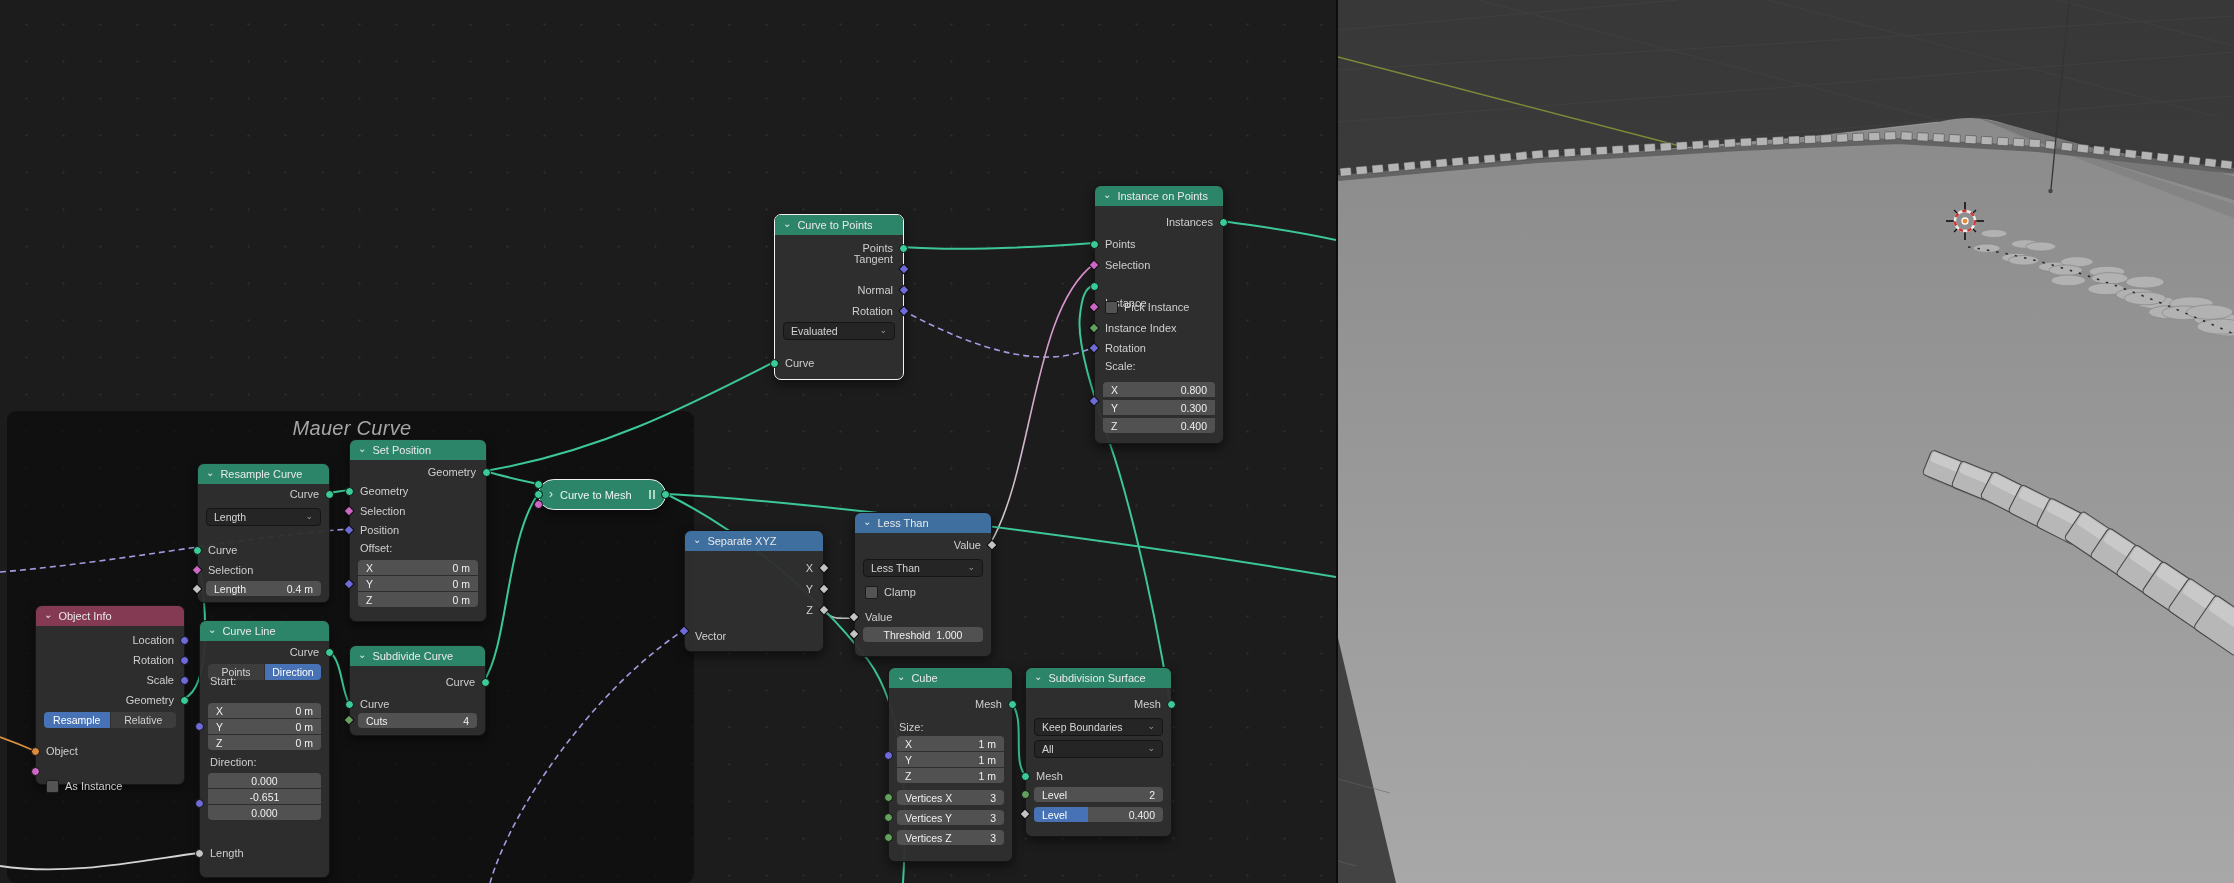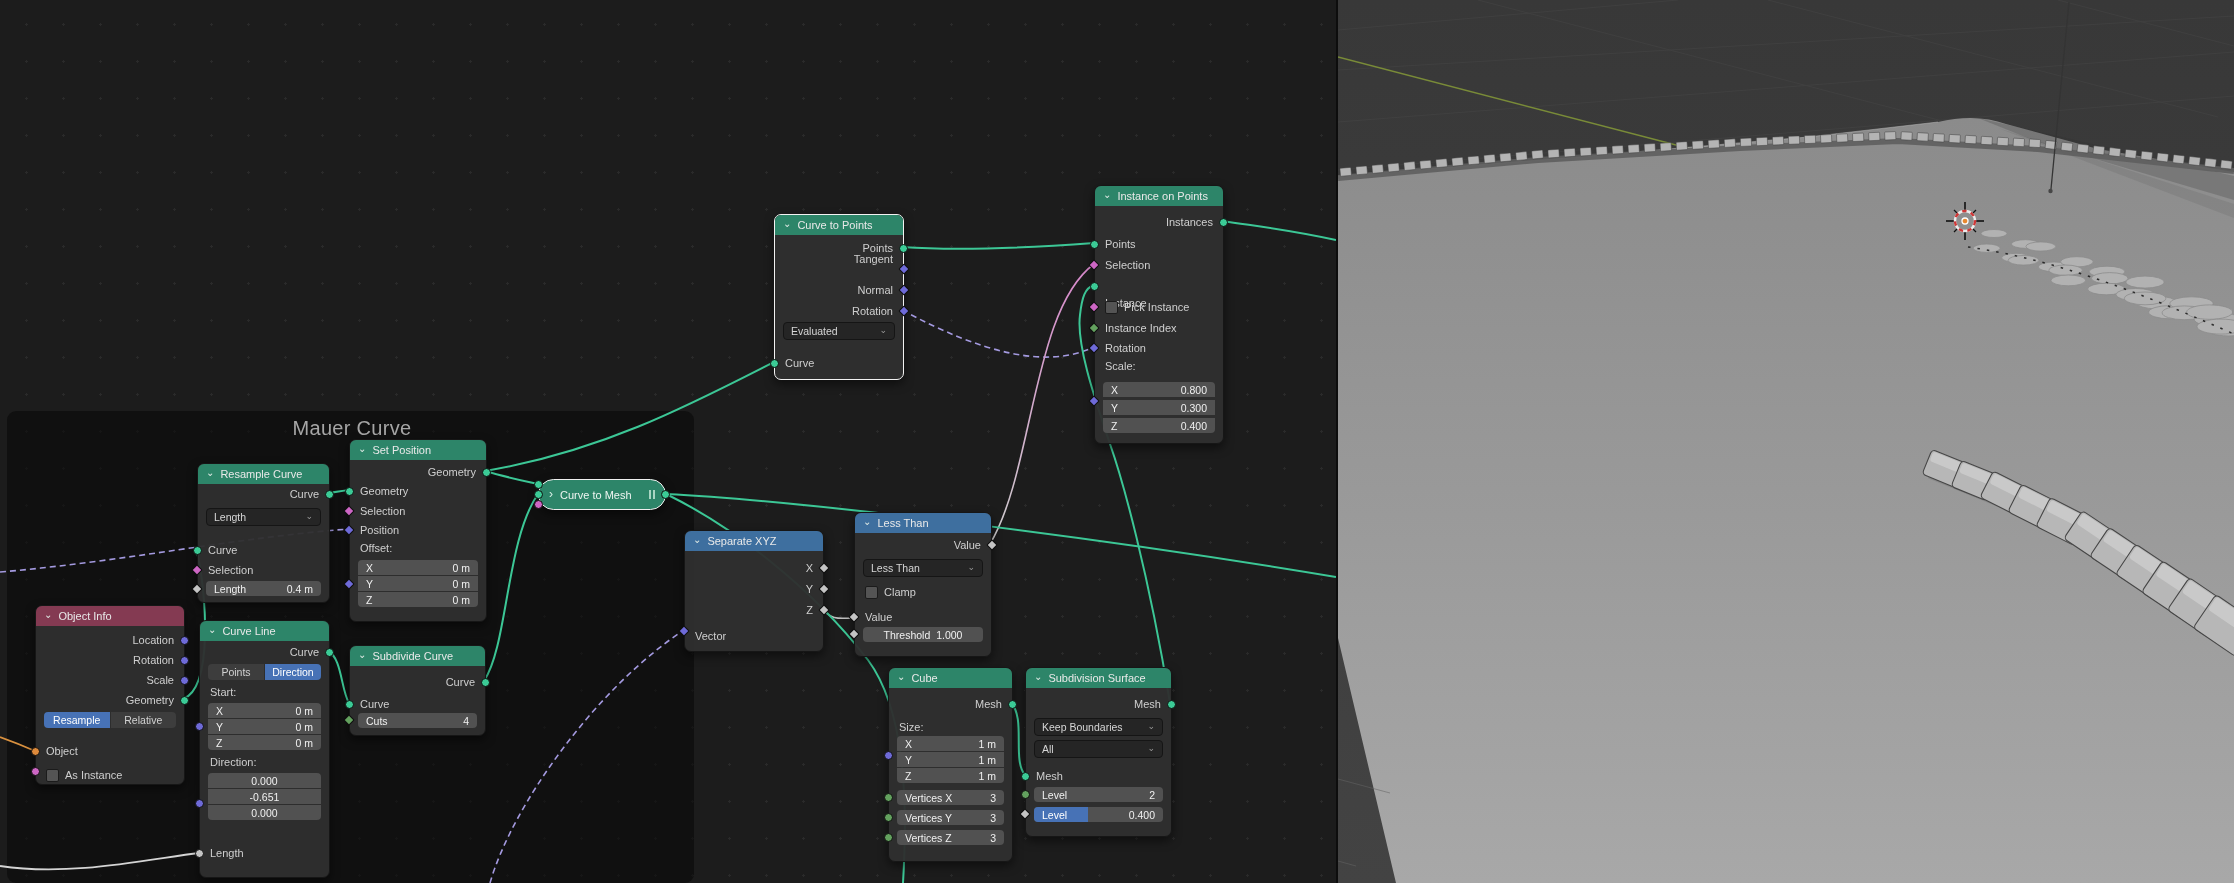--- a/index.html
+++ b/index.html
@@ -1,20 +1,20 @@
 <!DOCTYPE html>
 <html><head>
 <meta charset="utf-8">
 <style>
   html,body{margin:0;padding:0;background:#111;}
   #app{position:relative;width:2234px;height:883px;overflow:hidden;font-family:"Liberation Sans",sans-serif;-webkit-font-smoothing:antialiased;}
   
   #editor{position:absolute;left:0;top:0;width:1336px;height:883px;background-color:#1c1c1c;
     background-image:radial-gradient(circle,#2a2a2a 1.2px,transparent 1.4px);background-size:37px 37px;background-position:8px 6px;}
-  #frame{position:absolute;left:7px;top:411px;width:687px;height:472px;background:rgba(10,10,10,.62);border-radius:9px;}
+  #frame{position:absolute;left:7px;top:411px;width:687px;height:472px;background:rgba(10,10,10,.62);border-radius:9px;font-style:italic;}
   #frame .ftitle{position:absolute;top:6px;left:0;width:690px;text-align:center;color:#a6a6a6;font-size:20px;letter-spacing:.3px;}
   #wires{position:absolute;left:0;top:0;z-index:2;pointer-events:none;}
   .node{position:absolute;z-index:3;background:rgba(47,47,47,.96);border:1px solid #161616;border-radius:7px;
     box-shadow:0 4px 10px rgba(0,0,0,.5);font-size:11px;color:#cfcfcf;}
   .node.sel{border:1.5px solid #f2f2f2;}
   .hdr{height:20px;border-radius:6px 6px 0 0;display:flex;align-items:center;gap:6px;padding:0 8px;color:#e9e9e9;font-size:11px;white-space:nowrap;overflow:hidden;}
   .hdr .chev{font-size:10px;color:#dfeae5;line-height:10px;margin-top:-3px;}
   .hdr-geo{background:#2d8569;} .hdr-cnv{background:#3e6f9f;} .hdr-inp{background:#843a52;}
   .r{position:absolute;left:0;width:100%;height:18px;display:flex;align-items:center;padding:0 10px;box-sizing:border-box;white-space:nowrap;}
   .r.out{justify-content:flex-end;}
@@ -101,21 +101,21 @@
     <div class="r out" style="top:85px">
           <span>Geometry</span>
         </div>
     <div class="btnrow" style="top:106px">
       <div class="btn first active">Resample</div>
       <div class="btn last">Relative</div>
     </div>
     <div class="r" style="top:136px">
           <span>Object</span>
         </div>
-    <div class="r" style="top:160px">
+    <div class="r" style="top:171px">
           <span class="chk"></span>
           <span>As Instance</span>
         </div>
     <span class="sock R s-vec" style="top:30px"></span>
     <span class="sock R s-vec" style="top:50px"></span>
     <span class="sock R s-vec" style="top:70px"></span>
     <span class="sock R s-geo" style="top:90px"></span>
     <span class="sock L s-obj" style="top:141px"></span>
     <span class="sock L s-bool" style="top:161px"></span>
   </div>
@@ -192,21 +192,21 @@
           <span class="chev">⌄</span>
           <span>Curve Line</span>
         </div>
     <div class="r out" style="top:22px">
           <span>Curve</span>
         </div>
     <div class="btnrow" style="top:43px">
       <div class="btn first">Points</div>
       <div class="btn last active">Direction</div>
     </div>
-    <div class="r" style="top:62px">
+    <div class="r" style="top:51px">
           <span>Start:</span>
         </div>
     <div class="fld grp top" style="top:82px">
           <span>X</span>
           <span>0 m</span>
         </div>
     <div class="fld grp" style="top:98px">
           <span>Y</span>
           <span>0 m</span>
         </div>

